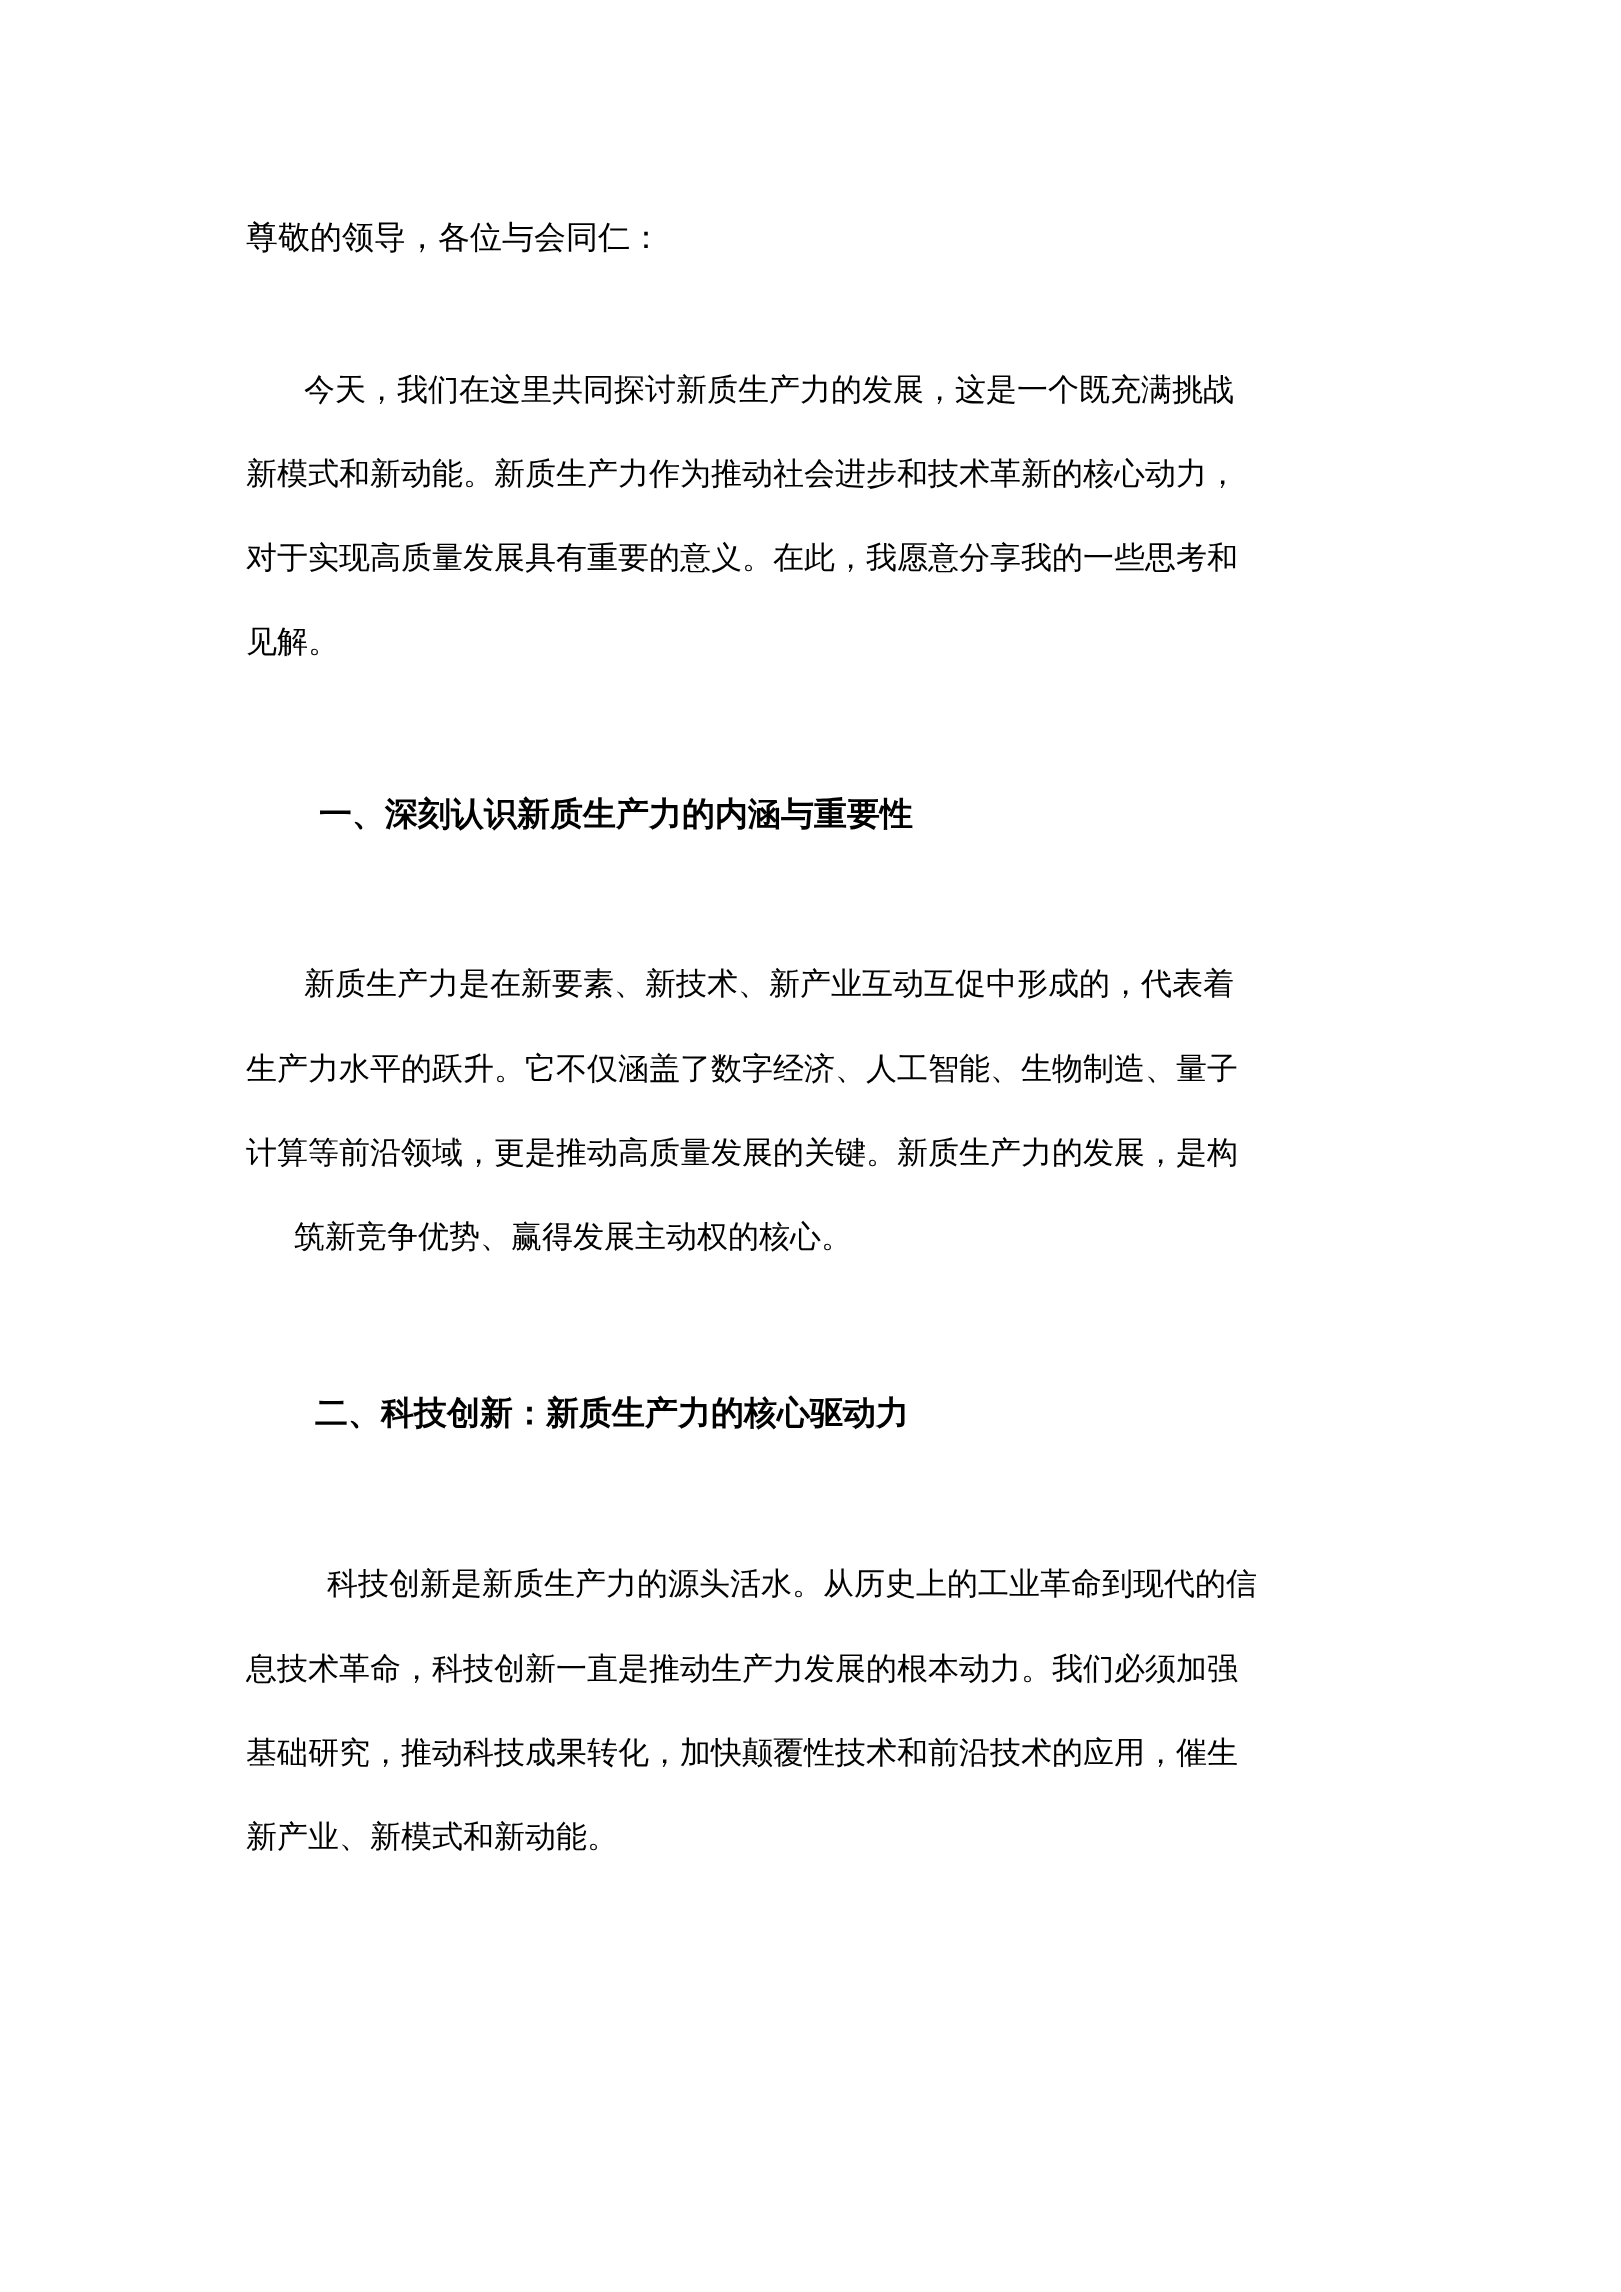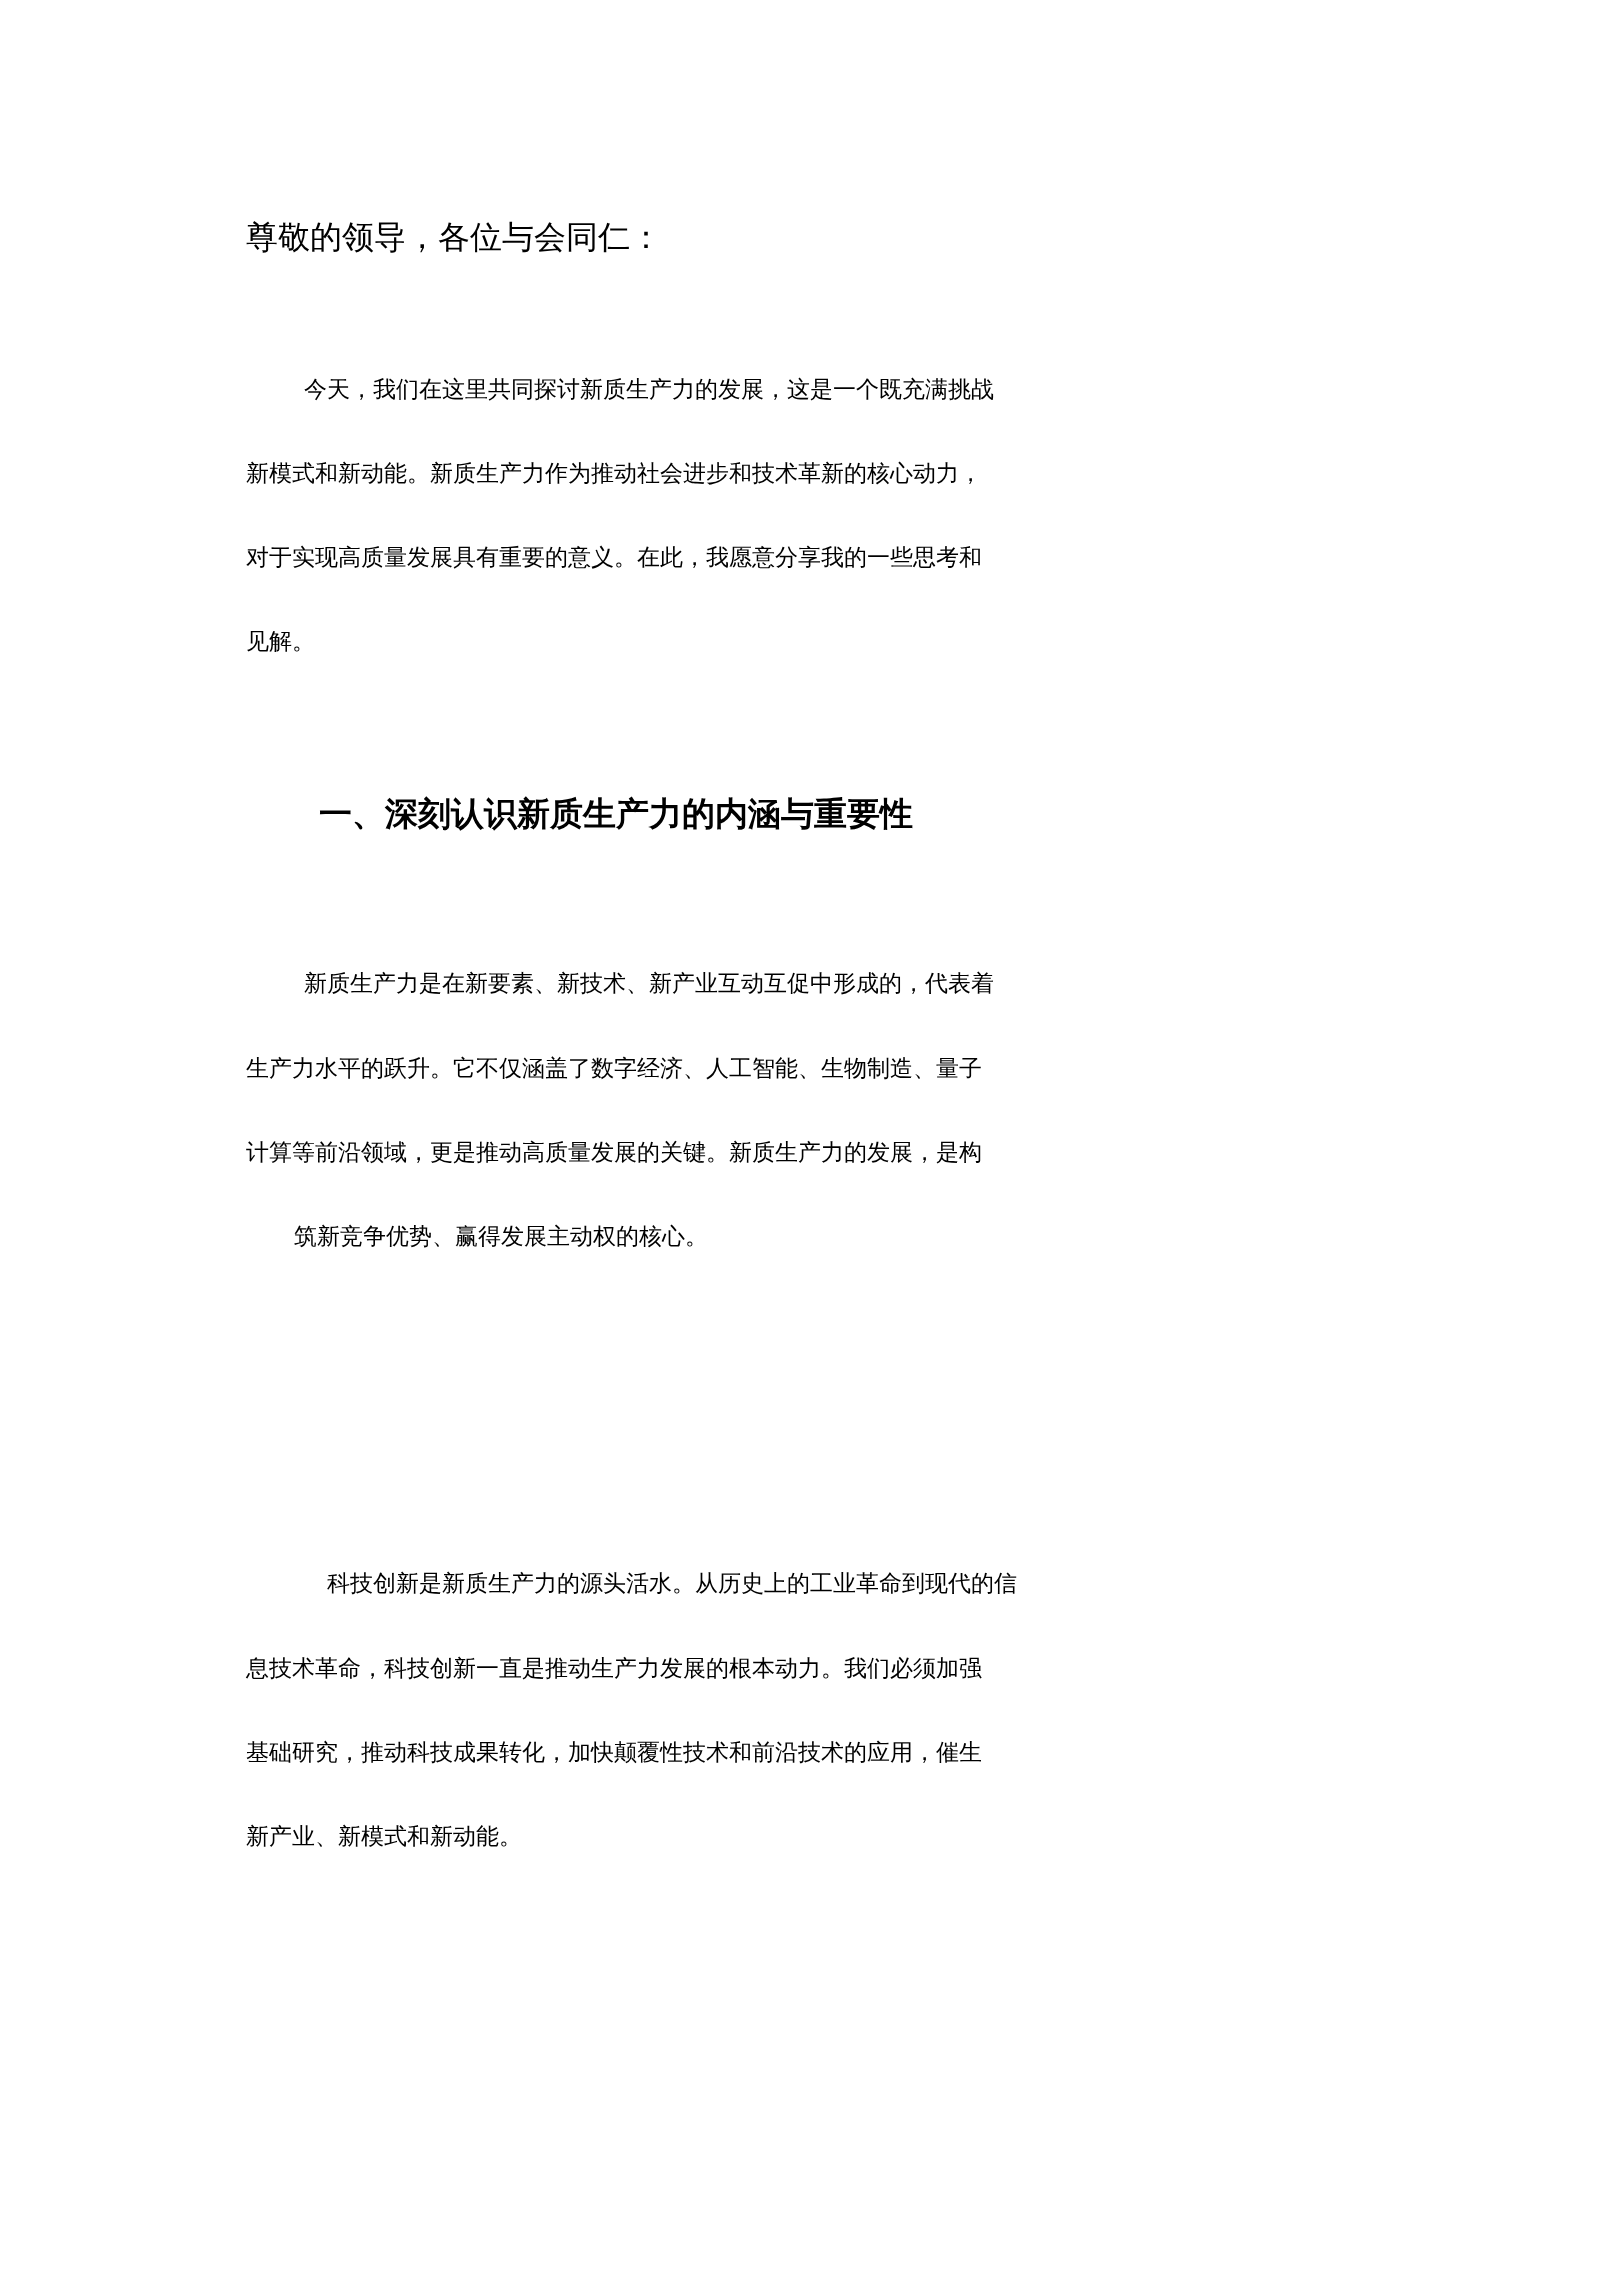--- a/index.html
+++ b/index.html
@@ -20,21 +20,21 @@
       top: 0;
       width: 1318px;
       height: 2293px;
       background: #ffffff;
     }
     .line {
       position: absolute;
       left: 246px;
       white-space: nowrap;
       font-family: "DejaVu Sans", "Liberation Sans", sans-serif;
-      font-size: 23px;
+      font-size: 31px;
       line-height: 39px;
       letter-spacing: 0px;
     }
     .greeting {
       font-family: "DejaVu Serif", "Liberation Serif", serif;
       font-size: 32px;
     }
     .indent {
       left: 304px;
     }
@@ -62,20 +62,21 @@
 
   <div class="line heading h1" style="top:794px;margin-left:15px;">一、深刻认识新质生产力的内涵与重要性</div>
 
   <div>
     <div class="line indent" style="top:964px;">新质生产力是在新要素、新技术、新产业互动互促中形成的，代表着</div>
     <div class="line" style="top:1049px;">生产力水平的跃升。它不仅涵盖了数字经济、人工智能、生物制造、量子</div>
     <div class="line" style="top:1133px;">计算等前沿领域，更是推动高质量发展的关键。新质生产力的发展，是构</div>
     <div class="line" style="top:1217px;margin-left:48px;">筑新竞争优势、赢得发展主动权的核心。</div>
   </div>
 
+  <div class="line heading h2" style="top:1393px;">二、科技创新：新质生产力的核心驱动力</div>
 
   <div>
     <div class="line indent" style="top:1564px;margin-left:23px;">科技创新是新质生产力的源头活水。从历史上的工业革命到现代的信</div>
     <div class="line" style="top:1649px;">息技术革命，科技创新一直是推动生产力发展的根本动力。我们必须加强</div>
     <div class="line" style="top:1733px;">基础研究，推动科技成果转化，加快颠覆性技术和前沿技术的应用，催生</div>
     <div class="line" style="top:1817px;">新产业、新模式和新动能。</div>
   </div>
 
 
 </div>

